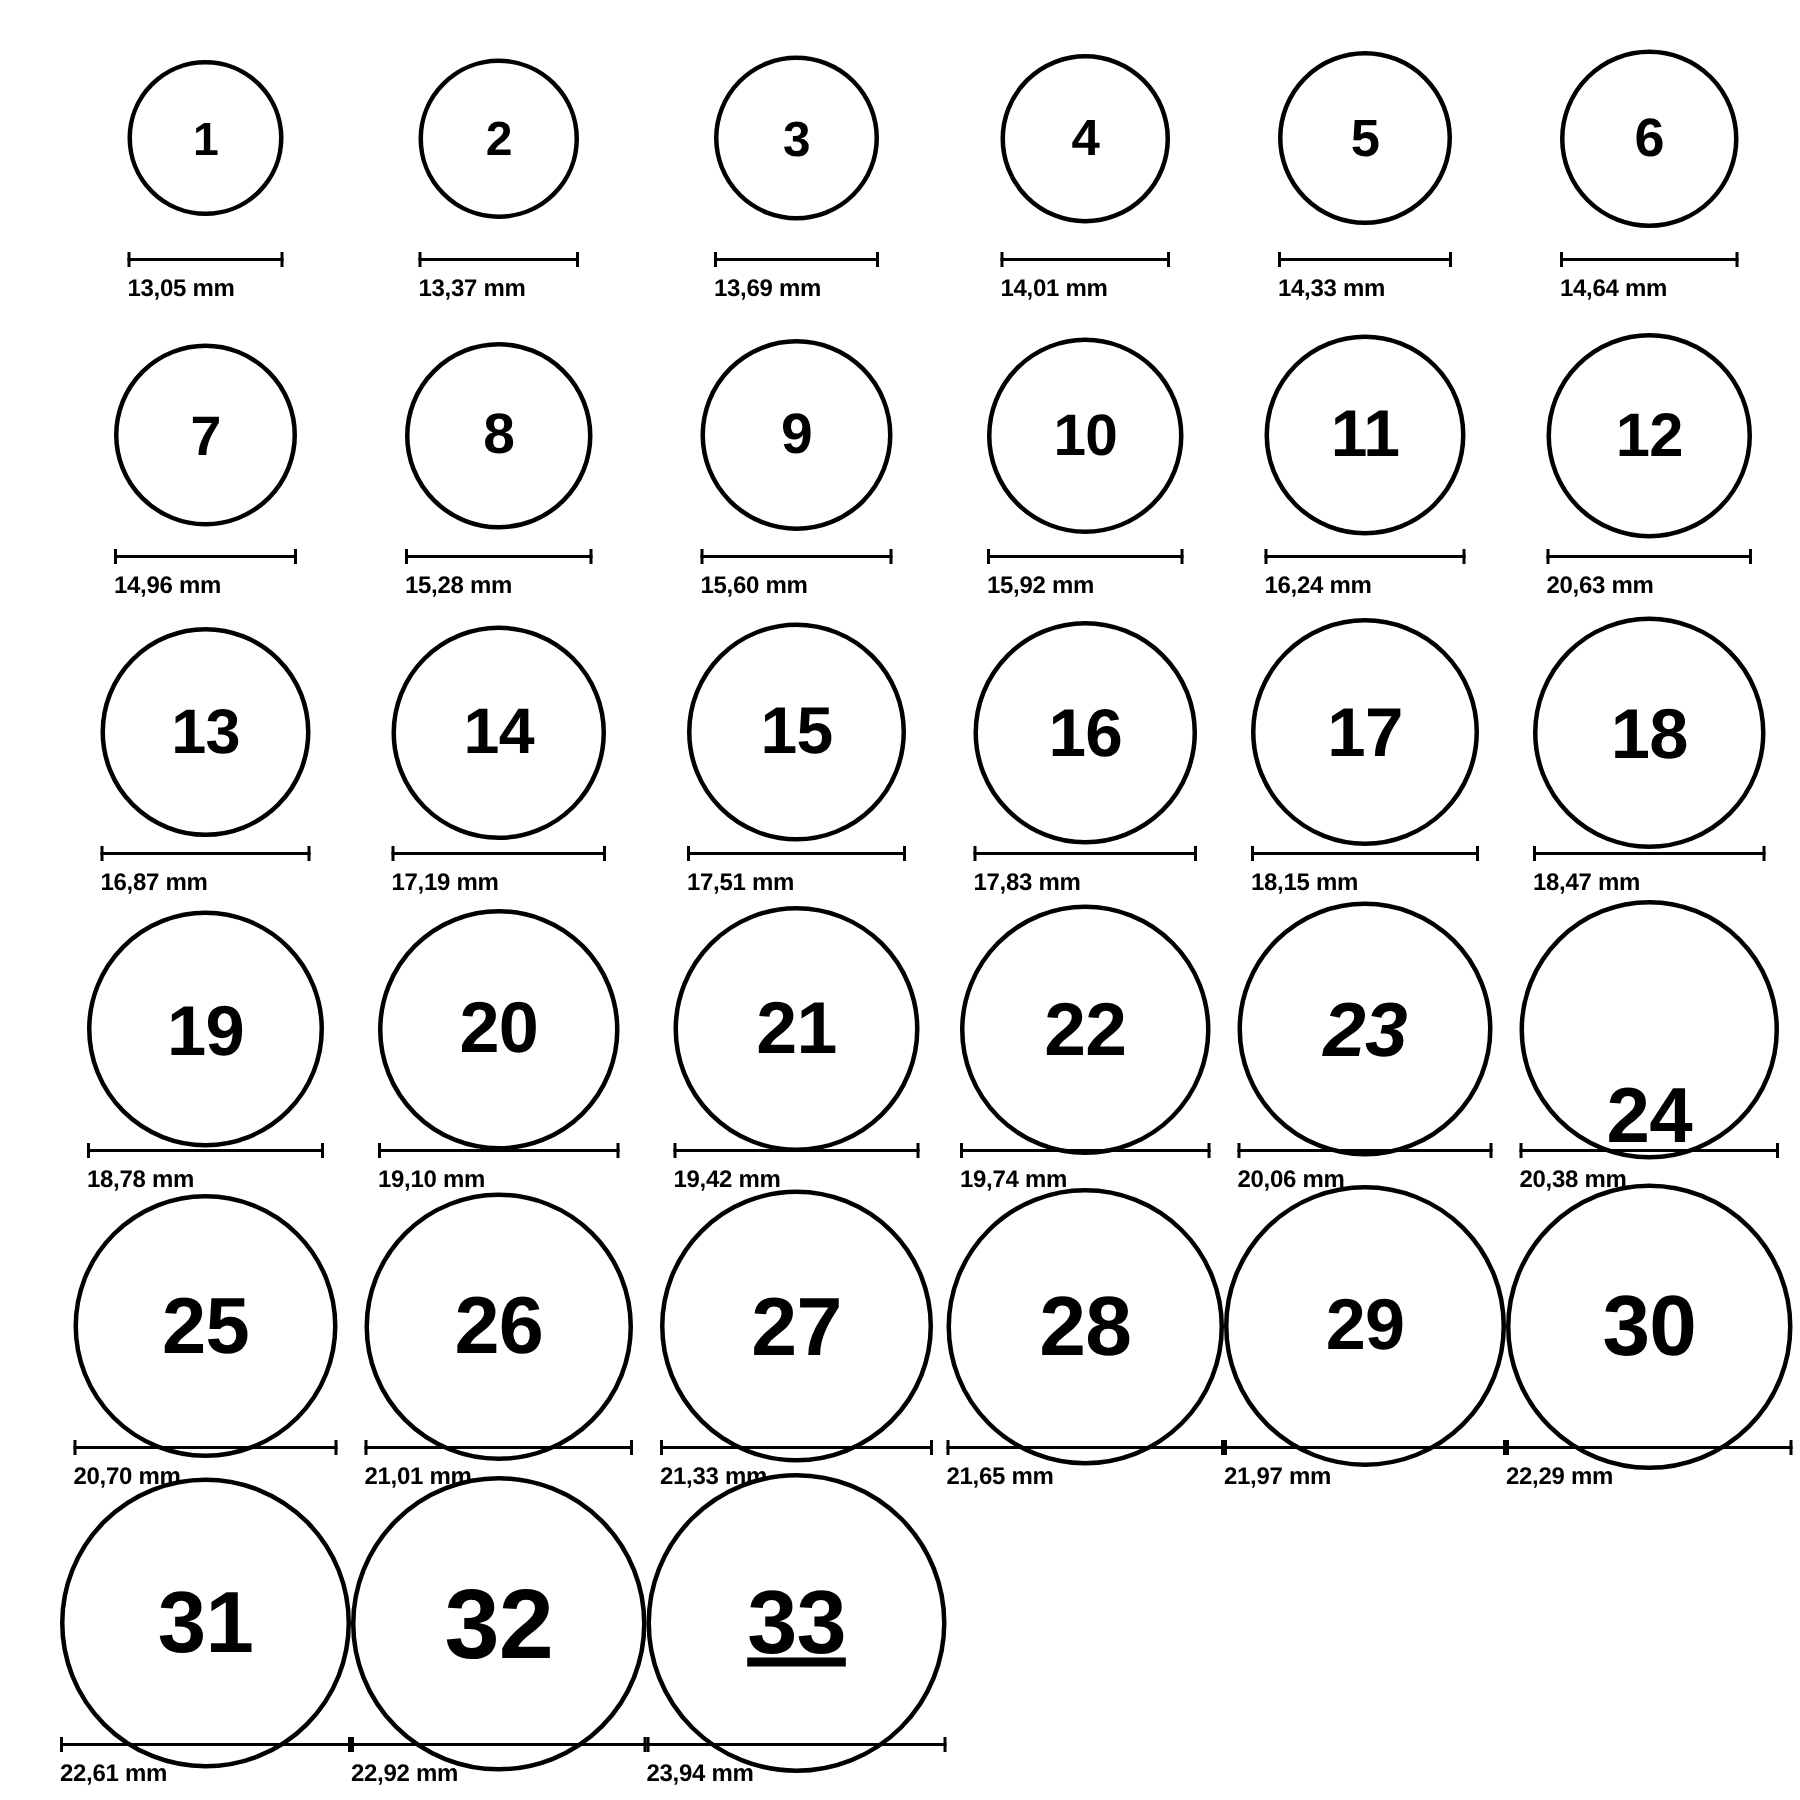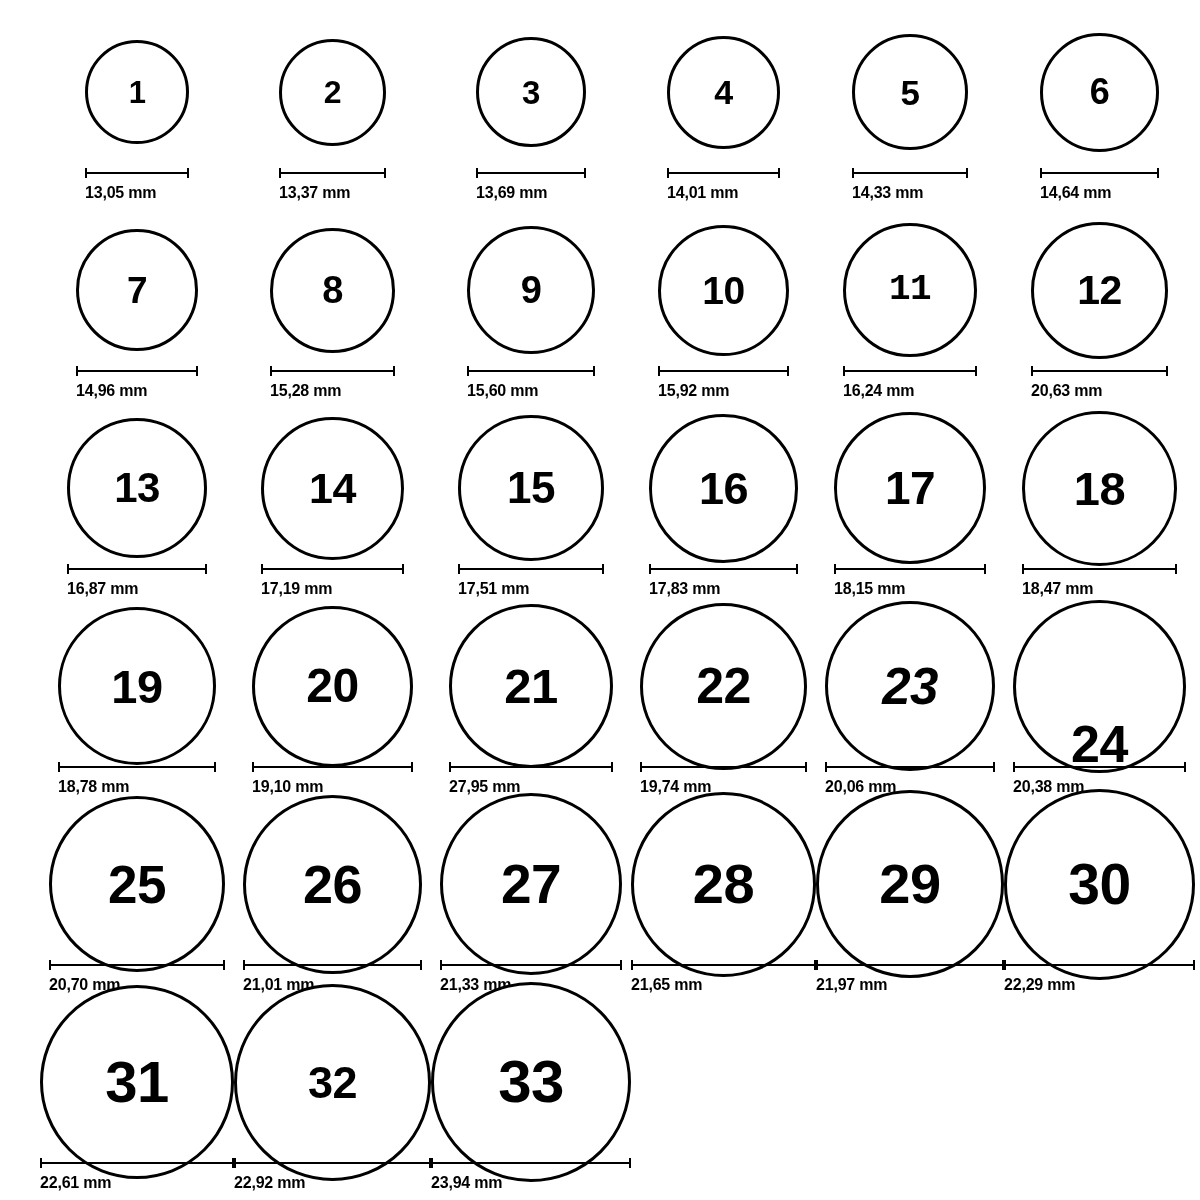--- a/index.html
+++ b/index.html
@@ -245,21 +245,21 @@
             <div class="line"></div>
             <div class="tick left"></div>
             <div class="tick right"></div>
           </div>
           <div class="dim-text">15,92 mm</div>
         </div>
       </div>
       <div class="cell">
         <div class="ring-wrap">
           <div class="ring" style="width: 134px; height: 134px;">
-            <span class="ring-label" style="font-size: 36px; font-family: Liberation Mono, monospace;">11</span>
+            <span class="ring-label" style="font-size: 44px;">11</span>
           </div>
         </div>
         <div class="dim">
           <div class="dim-bar" style="width: 134px;">
             <div class="line"></div>
             <div class="tick left"></div>
             <div class="tick right"></div>
           </div>
           <div class="dim-text">16,24 mm</div>
         </div>
@@ -404,21 +404,21 @@
           <div class="ring" style="width: 164px; height: 164px;">
             <span class="ring-label" style="font-size: 49px;">21</span>
           </div>
         </div>
         <div class="dim">
           <div class="dim-bar" style="width: 164px;">
             <div class="line"></div>
             <div class="tick left"></div>
             <div class="tick right"></div>
           </div>
-          <div class="dim-text">27,95 mm</div>
+          <div class="dim-text">19,42 mm</div>
         </div>
       </div>
       <div class="cell">
         <div class="ring-wrap">
           <div class="ring" style="width: 167px; height: 167px;">
             <span class="ring-label" style="font-size: 50px;">22</span>
           </div>
         </div>
         <div class="dim">
           <div class="dim-bar" style="width: 167px;">
@@ -515,21 +515,21 @@
             <div class="line"></div>
             <div class="tick left"></div>
             <div class="tick right"></div>
           </div>
           <div class="dim-text">21,65 mm</div>
         </div>
       </div>
       <div class="cell">
         <div class="ring-wrap">
           <div class="ring" style="width: 188px; height: 188px;">
-            <span class="ring-label" style="font-size: 56px;">29</span>
+            <span class="ring-label" style="font-size: 48px;">29</span>
           </div>
         </div>
         <div class="dim">
           <div class="dim-bar" style="width: 188px;">
             <div class="line"></div>
             <div class="tick left"></div>
             <div class="tick right"></div>
           </div>
           <div class="dim-text">21,97 mm</div>
         </div>
@@ -560,35 +560,35 @@
             <div class="line"></div>
             <div class="tick left"></div>
             <div class="tick right"></div>
           </div>
           <div class="dim-text">22,61 mm</div>
         </div>
       </div>
       <div class="cell">
         <div class="ring-wrap">
           <div class="ring" style="width: 197px; height: 197px;">
-            <span class="ring-label" style="font-size: 45px;">32</span>
+            <span class="ring-label" style="font-size: 66px;">32</span>
           </div>
         </div>
         <div class="dim">
           <div class="dim-bar" style="width: 197px;">
             <div class="line"></div>
             <div class="tick left"></div>
             <div class="tick right"></div>
           </div>
           <div class="dim-text">22,92 mm</div>
         </div>
       </div>
       <div class="cell">
         <div class="ring-wrap">
-          <div class="ring" style="width: 200px; height: 200px;">
+          <div class="ring" style="width: 200px; height: 200px; text-decoration: underline;">
             <span class="ring-label" style="font-size: 60px;">33</span>
           </div>
         </div>
         <div class="dim">
           <div class="dim-bar" style="width: 200px;">
             <div class="line"></div>
             <div class="tick left"></div>
             <div class="tick right"></div>
           </div>
           <div class="dim-text">23,94 mm</div>

